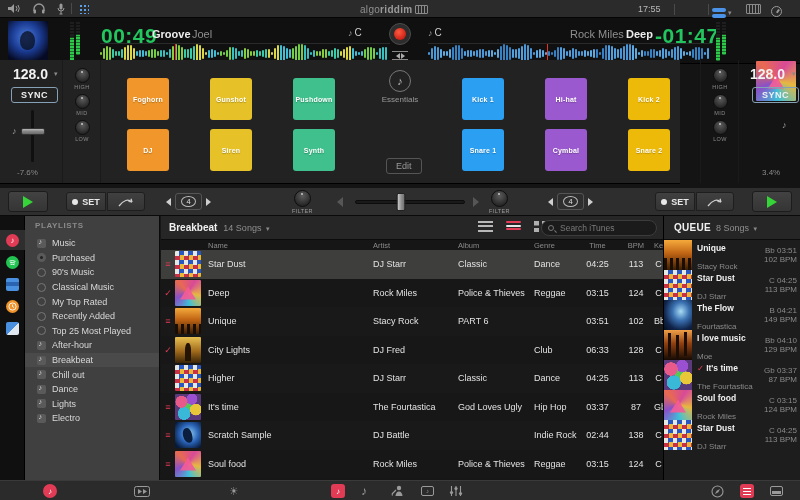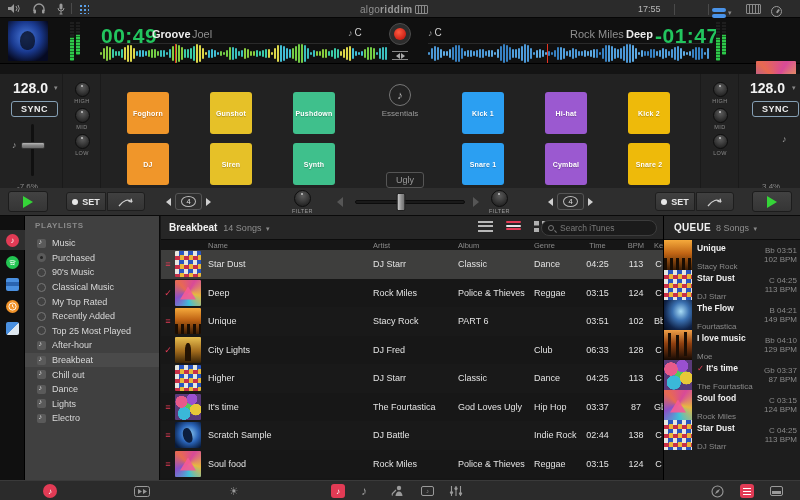--- a/index.html
+++ b/index.html
@@ -64,21 +64,21 @@
      radial-gradient(circle at 80% 60%,#e8c838 0 22%,transparent 23%),
      radial-gradient(circle at 35% 75%,#3ab8d8 0 24%,transparent 25%),
      radial-gradient(circle at 60% 50%,#55c85a 0 26%,transparent 27%),#5a3a7a;}
   .art-head{background:radial-gradient(circle at 55% 45%,#8ecdf2 0%,#2a64b8 45%,#081a3a 85%);}
   .art-head::after{content:'';position:absolute;left:30%;top:22%;width:34%;height:56%;background:#0c1e3e;border-radius:50% 50% 40% 60%;transform:rotate(-12deg);}
   .art-palms{background:linear-gradient(to bottom,#f0a048 0%,#904010 45%,#140a04 100%);}
   .art-palms::after{content:'';position:absolute;left:15%;top:10%;width:10%;height:80%;background:#1c0e04;box-shadow:8px 2px 0 #1c0e04,16px -1px 0 #1c0e04;}
   .art-flow{background:radial-gradient(ellipse at 60% 38%,#a8dcf5 0%,#3a70b0 35%,#10244a 70%,#060d1c 100%);}
 
   
-  .padsec{position:absolute;left:0;top:74px;width:800px;height:124px;background:#222;border-bottom:1px solid #000;}
+  .padsec{position:absolute;left:0;top:60px;width:680px;height:124px;background:#222;border-bottom:1px solid #000;}
   .col-sep{position:absolute;top:0;bottom:0;width:1px;background:#1a1a1a;}
   .bpm-ro{font-size:14px;font-weight:bold;color:#f2f2f2;}
   .sync-btn{border:1px solid #86a0b5;border-radius:3px;color:#f0f0f0;font-size:9px;font-weight:bold;
             padding:2px 9px;background:transparent;letter-spacing:.5px;}
   .vslider{position:relative;width:3px;background:#101010;border-radius:2px;}
   .vslider .hndl{position:absolute;left:50%;transform:translateX(-50%);width:24px;height:7px;border-radius:2px;
      background:linear-gradient(#b8b8b8,#888 45%,#6a6a6a);border:1px solid #333;}
   .pct{font-size:8px;color:#8a8a8a;}
   .knob{width:15px;height:15px;border-radius:50%;border:1px solid #0e0e0e;
         background:radial-gradient(circle at 50% 32%,#5c5c5c,#262626 75%);position:relative;}
@@ -537,21 +537,21 @@
 
     <div class="abs" style="left:365px;top:10px;width:70px;text-align:center">
       <div class="sampler-ic" style="margin:0 auto">
           <span>♪</span>
         </div>
       <div class="sampler-name" style="margin-top:3px">Essentials</div>
     </div>
     <div class="vslider abs" style="left:399px;top:58px;height:34px">
         <div class="hndl" style="top:0px;width:30px"></div>
       </div>
-    <button class="edit-btn abs" style="left:386px;top:98px">Ugly</button>
+    <button class="edit-btn abs" style="left:386px;top:98px">Edit</button>
 
     <div class="pads-grid abs" style="left:462px;top:18px">
 
     <div class="pad" style="--pad-color: #2b9ff2;">
           <span>Kick 1</span>
         </div>
         <div class="pad" style="--pad-color: #9b59d0;">
           <span>Hi-hat</span>
         </div>
         <div class="pad" style="--pad-color: #eeba0a;">

